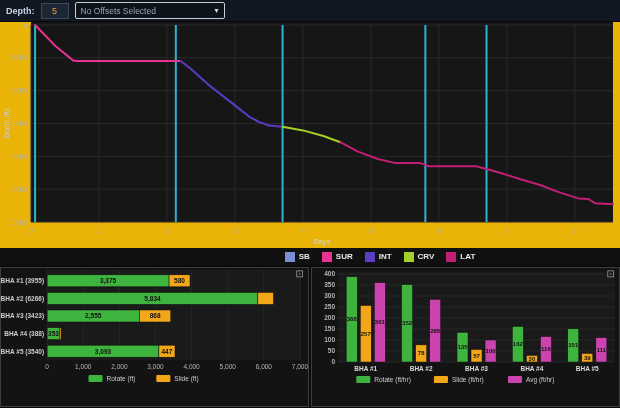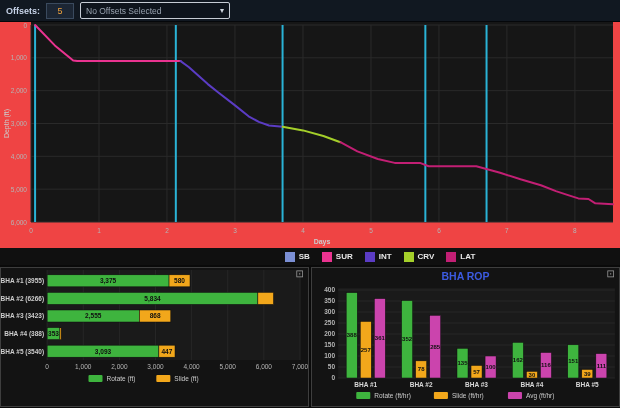--- a/index.html
+++ b/index.html
@@ -18,21 +18,21 @@
     width:26px;height:14px;background:#1c2634;border:1px solid #3a4a5e;
     color:#f0a23c;font-size:9px;text-align:center;font-family:inherit;padding:0;
   }
   .offsets-dd{
     width:138px;height:15px;border:1px solid #c6ccd4;border-radius:2px;
     background:#0e141c;display:flex;align-items:center;justify-content:space-between;
     padding:0 5px;cursor:pointer;
   }
   .offsets-text{color:#98a2ae;font-size:8.5px;}
   .offsets-caret{color:#cfd6de;font-size:8px;line-height:1;}
-  .depth-wrap{background:#ef4444;}
+  .depth-wrap{background:#eab308;}
   svg{display:block;}
   .depth-legend{
     height:17px;display:flex;align-items:center;justify-content:center;
     gap:12px;padding-left:140px;background:#101010;box-sizing:border-box;
   }
   .dl-item{display:flex;align-items:center;gap:4px;cursor:pointer;}
   .dl-swatch{width:10px;height:10px;display:inline-block;}
   .dl-label{color:#e8e8e8;font-size:8px;font-weight:bold;}
   .panels{display:flex;gap:2px;margin-top:2px;height:140px;}
   .panel{
@@ -45,21 +45,21 @@
   }
   .panel-icon{
     position:absolute;top:1px;right:4px;color:#9a9a9a;
     font-size:10px;line-height:1;cursor:pointer;
   }
 </style>
 </head>
 <body>
 
 <div class="topbar">
-  <span class="radius-label">Offsets:</span>
+  <span class="radius-label">Depth:</span>
   <input class="radius-input" readonly="" value="5" style="">
   <div class="offsets-dd">
     <span class="offsets-text">No Offsets Selected</span>
     <span class="offsets-caret">▾</span>
   </div>
 </div>
 
 <div class="depth-wrap">
   <svg id="depth-svg" width="620" height="226" viewBox="0 0 620 226">
       <rect x="31" y="0" width="582" height="200" fill="#161616"></rect>
@@ -199,21 +199,20 @@
         </g>
         <g>
           <rect x="87.2" y="107" width="14" height="7" fill="#3eb43e" rx="1"></rect>
           <text x="105.2" y="113" fill="#cccccc" font-size="6.5" text-anchor="start" font-family="Liberation Sans, sans-serif" font-weight="normal">Rotate (ft)</text>
           <rect x="154.8" y="107" width="14" height="7" fill="#f2a71b" rx="1"></rect>
           <text x="172.8" y="113" fill="#cccccc" font-size="6.5" text-anchor="start" font-family="Liberation Sans, sans-serif" font-weight="normal">Slide (ft)</text>
         </g>
       </svg>
   </div>
   <div class="panel">
-    <div class="panel-title">BHA ROP</div>
     <span class="panel-icon">⊡</span>
     <svg id="rop-svg" width="100%" height="122" viewBox="0 0 306 122" preserveAspectRatio="none">
         <rect x="26" y="4" width="276" height="90" fill="#1a1a1a"></rect>
         <g>
           <line x1="26" x2="302" y1="94" y2="94" stroke="#262626"></line>
           <line x1="26" x2="302" y1="83" y2="83" stroke="#262626"></line>
           <line x1="26" x2="302" y1="72" y2="72" stroke="#262626"></line>
           <line x1="26" x2="302" y1="61" y2="61" stroke="#262626"></line>
           <line x1="26" x2="302" y1="50" y2="50" stroke="#262626"></line>
           <line x1="26" x2="302" y1="39" y2="39" stroke="#262626"></line>

